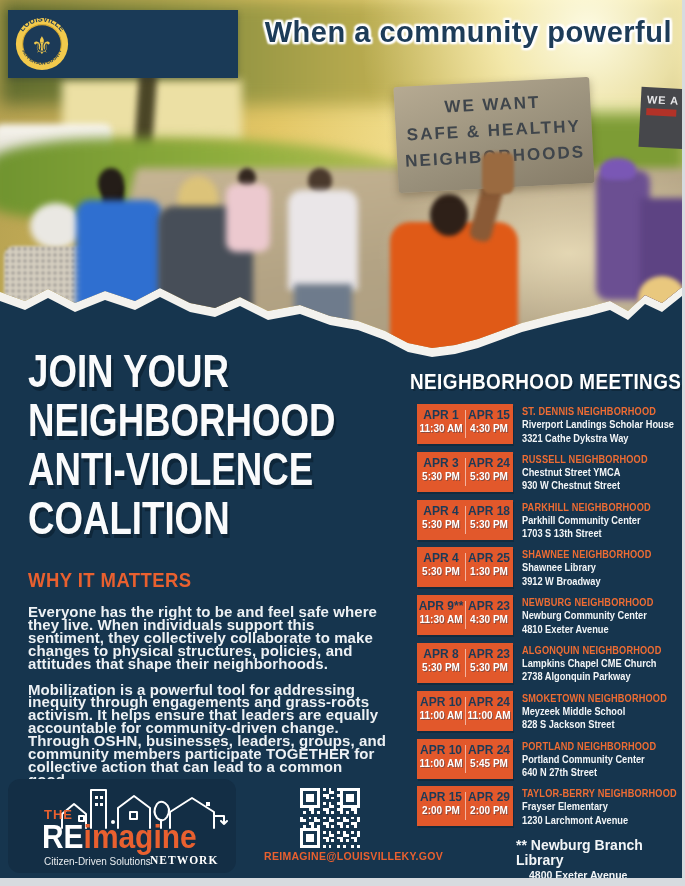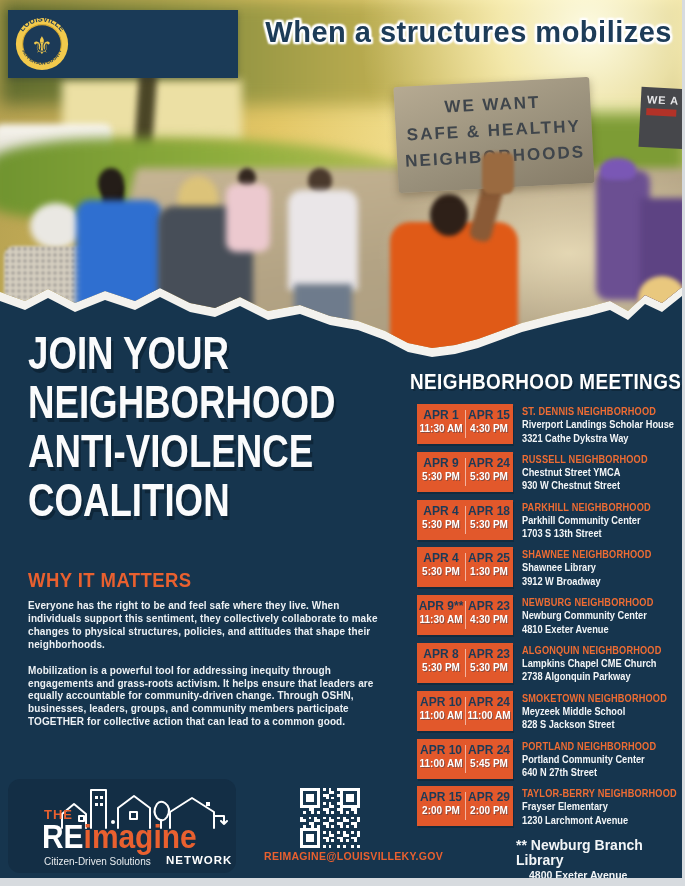--- a/index.html
+++ b/index.html
@@ -73,42 +73,42 @@
   .tagline .t1{
     font-size:29px;font-weight:bold;color:#1d3c58;letter-spacing:.5px;
     text-shadow:-2px 0 2px #fff,2px 0 2px #fff,0 -2px 2px #fff,0 2px 2px #fff,-2px -2px 2px #fff,2px 2px 2px #fff,2px -2px 2px #fff,-2px 2px 2px #fff;
   }
   .tagline .t2{
     font-size:37px;font-weight:bold;color:#ffffff;letter-spacing:1px;margin-top:1px;
     text-shadow:3px 3px 0 rgba(23,46,66,.85);
   }
 
   
-  .headline{position:absolute;left:28px;top:328px;}
+  .headline{position:absolute;left:28px;top:346px;}
   .headline span{
     display:block;font-size:47px;font-weight:bold;color:#fafbfc;line-height:49px;
     transform:scaleX(.78);transform-origin:left;white-space:nowrap;letter-spacing:0px;
     text-shadow:3px 4px 0 rgba(9,26,40,.55);
   }
   .why-heading{
     position:absolute;left:28px;top:568px;font-size:21px;font-weight:bold;color:#e9602f;
     transform:scaleX(.88);transform-origin:left;white-space:nowrap;letter-spacing:.5px;
   }
   .why-paras{position:absolute;left:28px;top:596px;width:358px;}
-  .why-paras p{margin:4px 0 13px 0;font-size:10px;font-weight:bold;line-height:12.9px;color:#edf1f4;letter-spacing:.1px;}
+  .why-paras p{margin:10px 0 13px 0;font-size:15px;font-weight:bold;line-height:12.9px;color:#edf1f4;letter-spacing:.1px;}
 
   
   .brand-card{position:absolute;left:8px;top:779px;width:228px;height:94px;background:#132e45;border-radius:12px;}
   .brand-card svg.skyline{position:absolute;left:52px;top:5px;}
   .brand-the{position:absolute;left:36px;top:28px;font-size:13px;font-weight:bold;color:#e9602f;letter-spacing:1px;}
   .brand-line{position:absolute;left:34px;top:38px;font-size:34px;font-weight:bold;white-space:nowrap;transform:scaleX(.88);transform-origin:left;}
   .brand-line .re{color:#ffffff;}
   .brand-line .imagine{color:#e9602f;}
   .brand-tag{position:absolute;left:36px;top:77px;font-size:10px;color:#e8ecef;}
-  .brand-network{position:absolute;left:158px;top:75px;font-size:11.5px;font-weight:bold;color:#ffffff;letter-spacing:1px;}
+  .brand-network{position:absolute;left:142px;top:75px;font-size:11.5px;font-weight:bold;color:#ffffff;letter-spacing:1px;font-family:Liberation Serif, serif;}
   .qr{position:absolute;left:300px;top:788px;width:60px;height:60px;display:grid;grid-template-columns:repeat(21,1fr);grid-template-rows:repeat(21,1fr);}
   .qr i{display:block;}
   .qr i.on{background:#ffffff;}
   .email{
     position:absolute;left:256px;top:850px;font-size:10.5px;font-weight:bold;color:#e9602f;letter-spacing:.3px;padding-left:8px;
   }
 
   
   .meet-heading{
     position:absolute;left:410px;top:369px;font-size:22.5px;font-weight:bold;color:#ffffff;
@@ -196,21 +196,21 @@
           </text>
           <text font-size="5.5" font-weight="bold" fill="#1c3a57" font-family="Liberation Sans, sans-serif">
             <textPath href="#arcBot" startOffset="50%" text-anchor="middle">JEFFERSON COUNTY</textPath>
           </text>
           <text x="30" y="41" font-size="27" text-anchor="middle" fill="#f2c94c">⚜</text>
         </svg>
       </div>
     </div>
 
     <div class="tagline">
-      <div class="t1">When a structures mobilizes</div>
+      <div class="t1">When a community powerful</div>
     </div>
   </div>
 
   <div class="headline">
     <span>JOIN YOUR</span>
     <span>NEIGHBORHOOD</span>
     <span>ANTI-VIOLENCE</span>
     <span>COALITION</span>
   </div>
 
@@ -236,21 +236,21 @@
     <div class="info">
       <div class="m-name">ST. DENNIS NEIGHBORHOOD</div>
       <div class="m-venue">Riverport Landings Scholar House</div>
       <div class="m-address">3321 Cathe Dykstra Way</div>
     </div>
   </div>
 
   <div class="meeting-row">
     <div class="badge">
       <div class="badge-col">
-        <div class="b-date">APR 9</div>
+        <div class="b-date">APR 3</div>
         <div class="b-time">5:30 PM</div>
       </div>
       <div class="badge-col">
         <div class="b-date">APR 24</div>
         <div class="b-time">5:30 PM</div>
       </div>
     </div>
     <div class="info">
       <div class="m-name">RUSSELL NEIGHBORHOOD</div>
       <div class="m-venue">Chestnut Street YMCA</div>

